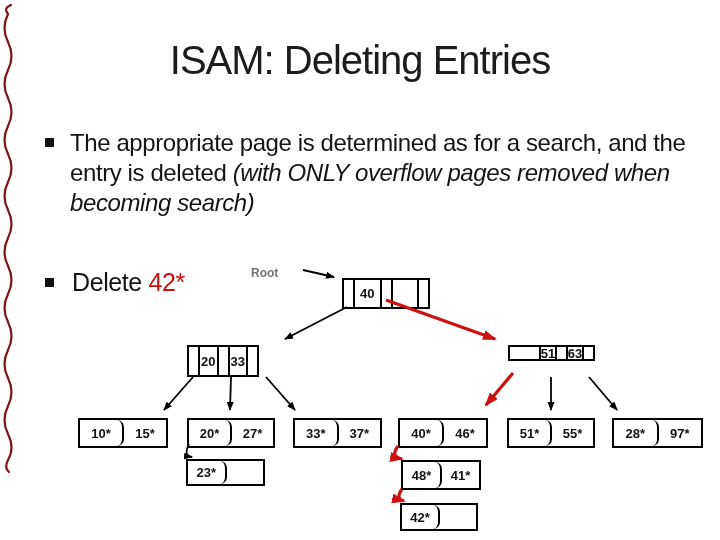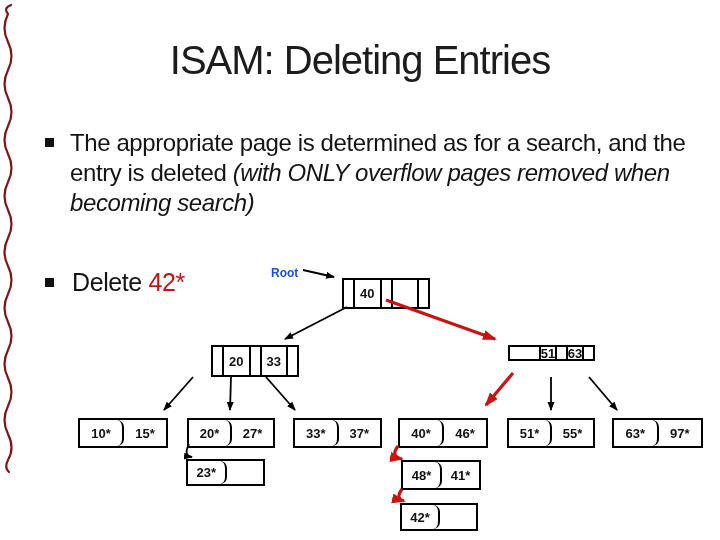--- a/index.html
+++ b/index.html
@@ -12,21 +12,21 @@
   .bullet-sq{position:absolute;width:9px;height:9px;background:#111;}
   .b1-text{position:absolute;left:70px;top:128px;width:650px;font-size:24px;
            letter-spacing:-0.4px;line-height:30px;color:#141414;}
   .b1-text .ln{white-space:nowrap;}
   .b1-text i{margin-top:48px;}
 
   .b2-text{position:absolute;left:72px;top:268px;font-size:25px;letter-spacing:-0.4px;
            color:#141414;white-space:nowrap;}
   .hl-red{color:#cc1111;}
 
-  .root-label{position:absolute;left:251px;top:266px;font-size:12px;font-weight:bold;color:#1d4ed8;margin-left:20px;}
+  .root-label{position:absolute;left:251px;top:266px;font-size:12px;font-weight:bold;color:#737373;}
 
   .inode,.leaf{position:absolute;display:flex;box-sizing:border-box;
                border:2px solid #000;background:#fff;align-items:stretch;}
   .pcell{width:9px;border-right:2px solid #000;}
   .kcell{flex:1;border-right:2px solid #000;display:flex;align-items:center;
          justify-content:center;font-size:13px;font-weight:bold;color:#111;}
   .inode .last,.leaf .last{border-right:none;}
   .lcell{flex:1;border-right:2px solid #000;display:flex;align-items:center;
          justify-content:center;font-size:13px;font-weight:bold;color:#111;border-radius:7px;}
 
@@ -58,21 +58,21 @@
   <div class="root-label">Root</div>
 
   <div class="inode" style="left:342px;top:278px;width:88px;height:31px;">
     <span class="pcell"></span>
     <span class="kcell">40</span>
     <span class="pcell"></span>
     <span class="kcell"></span>
     <span class="pcell last"></span>
   </div>
 
-  <div class="inode" style="left:187px;top:345px;width:88px;height:32px;margin-left:24px;">
+  <div class="inode" style="left:187px;top:345px;width:72px;height:32px;">
     <span class="pcell"></span>
     <span class="kcell">20</span>
     <span class="pcell"></span>
     <span class="kcell">33</span>
     <span class="pcell last"></span>
   </div>
 
   <div class="inode" style="left:508px;top:345px;width:87px;height:16px;padding-left:20px;">
     <span class="pcell"></span>
     <span class="kcell">51</span>
@@ -95,21 +95,21 @@
   </div>
   <div class="leaf" style="left:398px;top:418px;width:90px;height:30px;">
     <span class="lcell">40*</span>
     <span class="lcell last">46*</span>
   </div>
   <div class="leaf" style="left:507px;top:418px;width:88px;height:30px;">
     <span class="lcell">51*</span>
     <span class="lcell last">55*</span>
   </div>
   <div class="leaf" style="left:612px;top:418px;width:91px;height:30px;">
-    <span class="lcell">63*</span>
+    <span class="lcell">28*</span>
     <span class="lcell last">97*</span>
   </div>
 
   <div class="leaf" style="left:186px;top:459px;width:79px;height:27px;">
     <span class="lcell">23*</span>
     <span class="lcell last"></span>
   </div>
   <div class="leaf" style="left:401px;top:460px;width:80px;height:30px;">
     <span class="lcell">48*</span>
     <span class="lcell last">41*</span>

